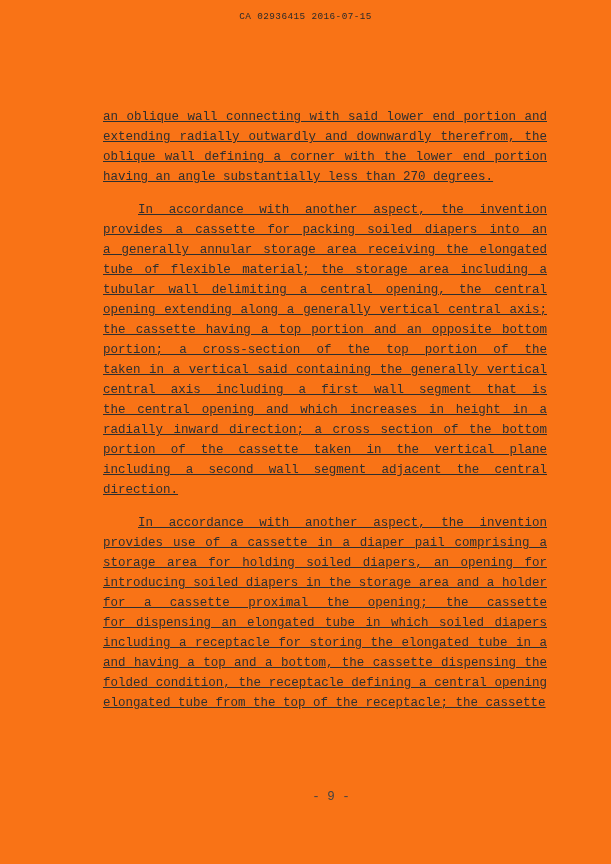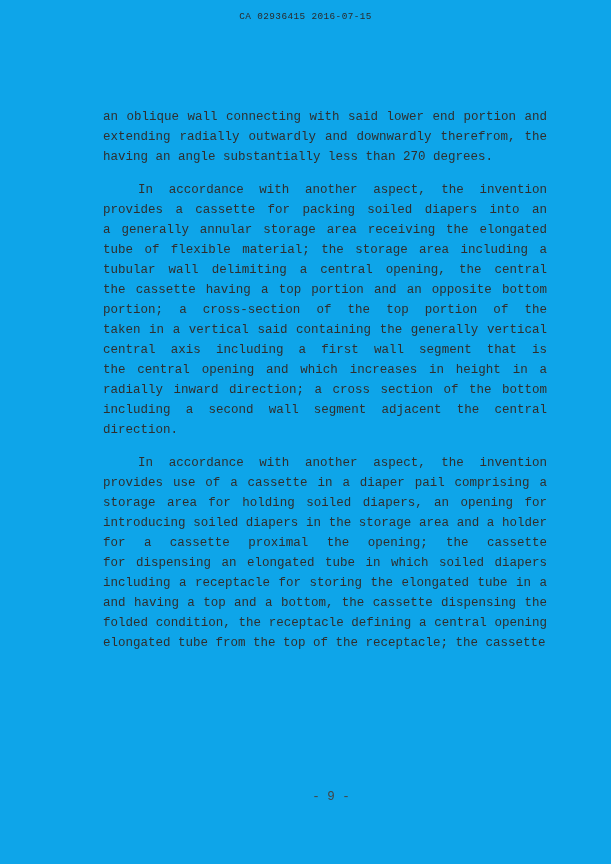--- a/index.html
+++ b/index.html
@@ -5,21 +5,21 @@
   html, body {
     margin: 0;
     padding: 0;
     background: #e8e8e8;
   }
   .page {
     position: relative;
     width: 611px;
     height: 864px;
     margin: 0 auto;
-    background: #0ea5e9;
+    background: #f97316;
     font-family: "Liberation Mono", "DejaVu Sans Mono", monospace;
     color: #2f2f2f;
     overflow: hidden;
   }
   .doc-header {
     position: absolute;
     top: 11px;
     left: 0;
     width: 100%;
     text-align: center;
@@ -31,20 +31,21 @@
   .doc-body {
     position: absolute;
     top: 107px;
     left: 103px;
     width: 456px;
     font-size: 12.5px;
     line-height: 20px;
   }
   .paragraph {
     margin: 0 12px 13px 0;
+    text-decoration: underline;
   }
   .line {
     text-align: justify;
     text-align-last: justify;
     white-space: normal;
     height: 20px;
     overflow: hidden;
   }
   .line.last {
     text-align-last: left;
@@ -67,34 +68,37 @@
 </head>
 <body>
 
 <div class="page">
   <div class="doc-header">CA 02936415 2016-07-15</div>
 
   <div class="doc-body">
       <div class="paragraph">
         <div class="line">an oblique wall connecting with said lower end portion and</div>
         <div class="line">extending radially outwardly and downwardly therefrom, the</div>
+        <div class="line">oblique wall defining a corner with the lower end portion</div>
         <div class="line last">having an angle substantially less than 270 degrees.</div>
       </div>
       <div class="paragraph">
         <div class="line indent">In accordance with another aspect, the invention</div>
         <div class="line">provides a cassette for packing soiled diapers into an</div>
         <div class="line">a generally annular storage area receiving the elongated</div>
         <div class="line">tube of flexible material; the storage area including a</div>
         <div class="line">tubular wall delimiting a central opening, the central</div>
+        <div class="line">opening extending along a generally vertical central axis;</div>
         <div class="line">the cassette having a top portion and an opposite bottom</div>
         <div class="line">portion; a cross-section of the top portion of the extending</div>
         <div class="line">taken in a vertical said containing the generally vertical</div>
         <div class="line">central axis including a first wall segment that is adjacent</div>
         <div class="line">the central opening and which increases in height in a</div>
         <div class="line">radially inward direction; a cross section of the bottom</div>
+        <div class="line">portion of the cassette taken in the vertical plane</div>
         <div class="line">including a second wall segment adjacent the central opening</div>
         <div class="line last">direction.</div>
       </div>
       <div class="paragraph">
         <div class="line indent">In accordance with another aspect, the invention</div>
         <div class="line">provides use of a cassette in a diaper pail comprising a</div>
         <div class="line">storage area for holding soiled diapers, an opening for</div>
         <div class="line">introducing soiled diapers in the storage area and a holder</div>
         <div class="line">for a cassette proximal the opening; the cassette configured</div>
         <div class="line">for dispensing an elongated tube in which soiled diapers are</div>

